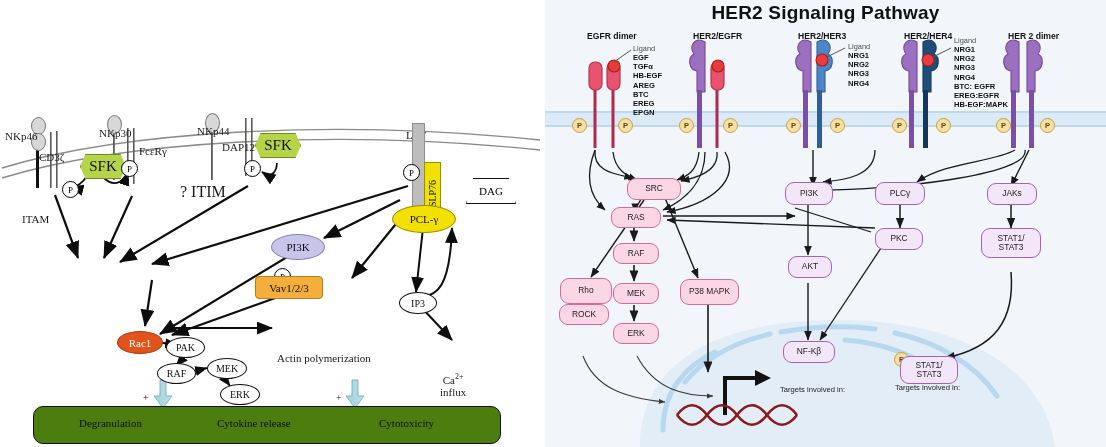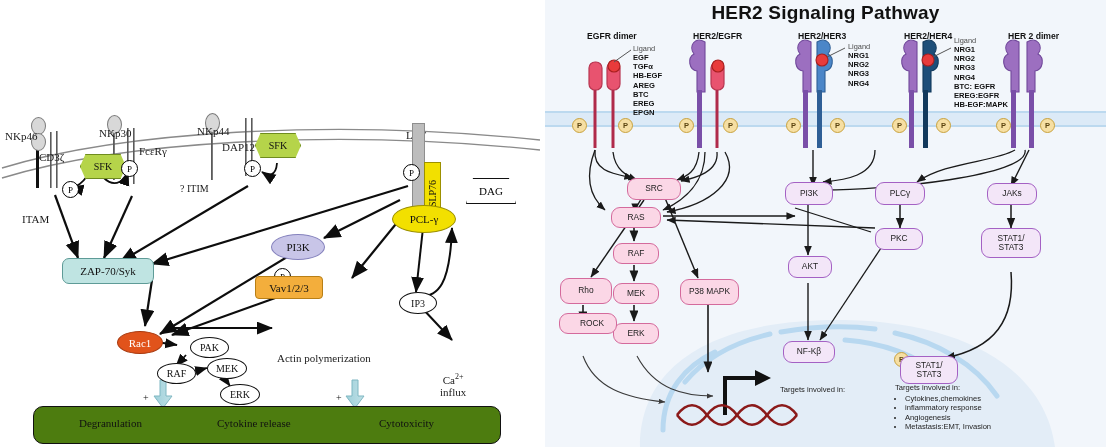--- a/index.html
+++ b/index.html
@@ -6,21 +6,21 @@
   body{width:1106px;height:447px;font-family:"Liberation Sans",sans-serif;overflow:hidden;}
   #root{position:relative;width:1106px;height:447px;}
 
   
   #left{position:absolute;left:0;top:0;width:545px;height:447px;background:#fff;}
   .lbl{position:absolute;font-family:"Liberation Serif",serif;color:#1a1a1a;white-space:nowrap;margin-top:31px;}
   .ellipse-rec{position:absolute;background:#d8d8d8;border:1px solid #7b7b7b;border-radius:50%;}
   .pcircle{position:absolute;width:15px;height:15px;border-radius:50%;border:1.2px solid #000;background:#fff;
            font-family:"Liberation Serif",serif;font-size:9px;color:#000;display:flex;align-items:center;justify-content:center;}
   .sfk{position:absolute;width:44px;height:23px;background:#b5d44a;border:1px solid #6f8c1f;
-       display:flex;align-items:center;justify-content:center;font-family:"Liberation Serif",serif;font-size:10px;color:#111;
+       display:flex;align-items:center;justify-content:center;font-family:"Liberation Serif",serif;font-size:15px;color:#111;
        clip-path:polygon(12% 0,88% 0,100% 50%,88% 100%,12% 100%,0 50%);}
   .node-rect{position:absolute;display:flex;align-items:center;justify-content:center;
              font-family:"Liberation Serif",serif;font-size:11px;color:#111;}
   .zap{background:#bfe4e2;border:1px solid #5e9b97;border-radius:7px;}
   .vav{background:#f3ae3c;border:1px solid #b87f16;border-radius:4px;}
   .pi3k{background:#c8c5e8;border:1px solid #8582bd;border-radius:50%;}
   .rac1{background:#e1531b;border:1px solid #a83a10;border-radius:50%;color:#fff;}
   .oval-w{position:absolute;background:#fff;border:1.2px solid #111;border-radius:50%;
           display:flex;align-items:center;justify-content:center;font-family:"Liberation Serif",serif;font-size:10px;color:#111;}
   .slp{position:absolute;background:#f2e000;border:1px solid #9c9000;width:15px;height:60px;
@@ -143,21 +143,21 @@
 
     <div class="lbl" style="left:5px;top:99px;font-size:11px;">NKp46</div>
     <div class="lbl" style="left:39px;top:120px;font-size:11px;">CD3ζ</div>
     <div class="lbl" style="left:99px;top:96px;font-size:11px;">NKp30</div>
     <div class="lbl" style="left:139px;top:114px;font-size:11px;">FcεRγ</div>
     <div class="lbl" style="left:197px;top:94px;font-size:11px;">NKp44</div>
     <div class="lbl" style="left:222px;top:110px;font-size:11px;font-family:Liberation Serif, serif;">DAP12</div>
     <div class="lbl" style="left:406px;top:98px;font-size:11px;">LAT</div>
 
     <div class="lbl" style="left:22px;top:182px;font-size:11px;">ITAM</div>
-    <div class="lbl" style="left:180px;top:152px;font-size:10px;">? ITIM</div>
+    <div class="lbl" style="left:180px;top:152px;font-size:16px;">? ITIM</div>
 
     <div class="latbar" style="left:412px;top:123px;width:11px;height:96px;"></div>
 
     <div class="sfk" style="left:80px;top:154px;">SFK</div>
     <div class="sfk" style="left:255px;top:133px;">SFK</div>
 
     <div class="pcircle" style="left:62px;top:181px;">P</div>
     <div class="pcircle" style="left:121px;top:160px;">P</div>
     <div class="pcircle" style="left:244px;top:160px;">P</div>
     <div class="pcircle" style="left:403px;top:164px;">P</div>
@@ -168,29 +168,28 @@
     </div>
 
     <div class="pclg" style="left:392px;top:205px;width:62px;height:26px;">PCL-γ</div>
 
     <div class="dag" style="left:466px;top:178px;width:48px;height:24px;">DAG</div>
 
     <div class="oval-w" style="left:399px;top:292px;width:36px;height:20px;">IP3</div>
 
     <div class="lbl" style="left:440px;top:340px;font-size:11px;text-align:center;line-height:12px;">Ca<sup style="font-size:8px">2+</sup><br>influx</div>
 
-    <div class="node-rect zap" style="left:62px;top:258px;width:90px;height:24px;">ZAP-70/Syk</div>
 
     <div class="node-rect pi3k" style="left:271px;top:234px;width:52px;height:24px;">PI3K</div>
 
     <div class="node-rect vav" style="left:255px;top:276px;width:66px;height:21px;">Vav1/2/3</div>
 
     <div class="node-rect rac1" style="left:117px;top:331px;width:44px;height:21px;">Rac1</div>
 
-    <div class="oval-w" style="left:190px;top:337px;width:37px;height:19px;">PAK</div>
+    <div class="oval-w" style="left:166px;top:337px;width:37px;height:19px;">PAK</div>
     <div class="oval-w" style="left:157px;top:363px;width:37px;height:19px;">RAF</div>
     <div class="oval-w" style="left:207px;top:358px;width:38px;height:19px;">MEK</div>
     <div class="oval-w" style="left:220px;top:384px;width:38px;height:19px;">ERK</div>
 
     <div class="lbl" style="left:277px;top:321px;font-size:11px;">Actin polymerization</div>
 
     <div class="plus" style="left:143px;top:392px;">+</div>
     <div class="plus" style="left:336px;top:392px;">+</div>
 
     <div class="outcome-box">
@@ -376,40 +375,34 @@
     <div class="pball" style="left:451px;top:118px;">P</div>
     <div class="pball" style="left:495px;top:118px;">P</div>
     <div class="pball" style="left:349px;top:352px;">P</div>
 
     <div class="rnode pink" style="left:82px;top:178px;width:52px;height:20px;">SRC</div>
     <div class="rnode pink" style="left:66px;top:207px;width:48px;height:19px;">RAS</div>
     <div class="rnode pink" style="left:68px;top:243px;width:44px;height:19px;">RAF</div>
     <div class="rnode pink" style="left:68px;top:283px;width:44px;height:19px;">MEK</div>
     <div class="rnode pink" style="left:68px;top:323px;width:44px;height:19px;">ERK</div>
     <div class="rnode pink" style="left:15px;top:278px;width:50px;height:24px;">Rho</div>
-    <div class="rnode pink" style="left:14px;top:313px;width:48px;height:19px;padding-left:8px;">ROCK</div>
+    <div class="rnode pink" style="left:14px;top:304px;width:48px;height:19px;">ROCK</div>
     <div class="rnode pink" style="left:135px;top:279px;width:57px;height:24px;">P38 MAPK</div>
     <div class="rnode lilac" style="left:240px;top:182px;width:46px;height:21px;">PI3K</div>
     <div class="rnode lilac" style="left:243px;top:256px;width:42px;height:20px;">AKT</div>
     <div class="rnode lilac" style="left:238px;top:341px;width:50px;height:20px;">NF-Kβ</div>
     <div class="rnode lilac" style="left:330px;top:182px;width:48px;height:21px;">PLCγ</div>
     <div class="rnode lilac" style="left:330px;top:228px;width:46px;height:20px;">PKC</div>
     <div class="rnode lilac" style="left:442px;top:183px;width:48px;height:20px;">JAKs</div>
     <div class="rnode lilac" style="left:436px;top:228px;width:58px;height:28px;white-space:pre-line;">STAT1/
 STAT3</div>
     <div class="rnode lilac" style="left:355px;top:356px;width:56px;height:26px;white-space:pre-line;">STAT1/
 STAT3</div>
 
     <div class="tgt" style="left:235px;top:385px;">
       <div>Targets involved in:</div>
     </div>
 
     <div class="tgt" style="left:350px;top:383px;">
       <div>Targets involved in:</div>
-      <ul>
-        <li>Cytokines,chemokines</li>
-        <li>inflammatory response</li>
-        <li>Angiogenesis</li>
-        <li>Metastasis:EMT, Invasion</li>
-      </ul>
     </div>
   </div>
 </div>
 
 </body></html>

